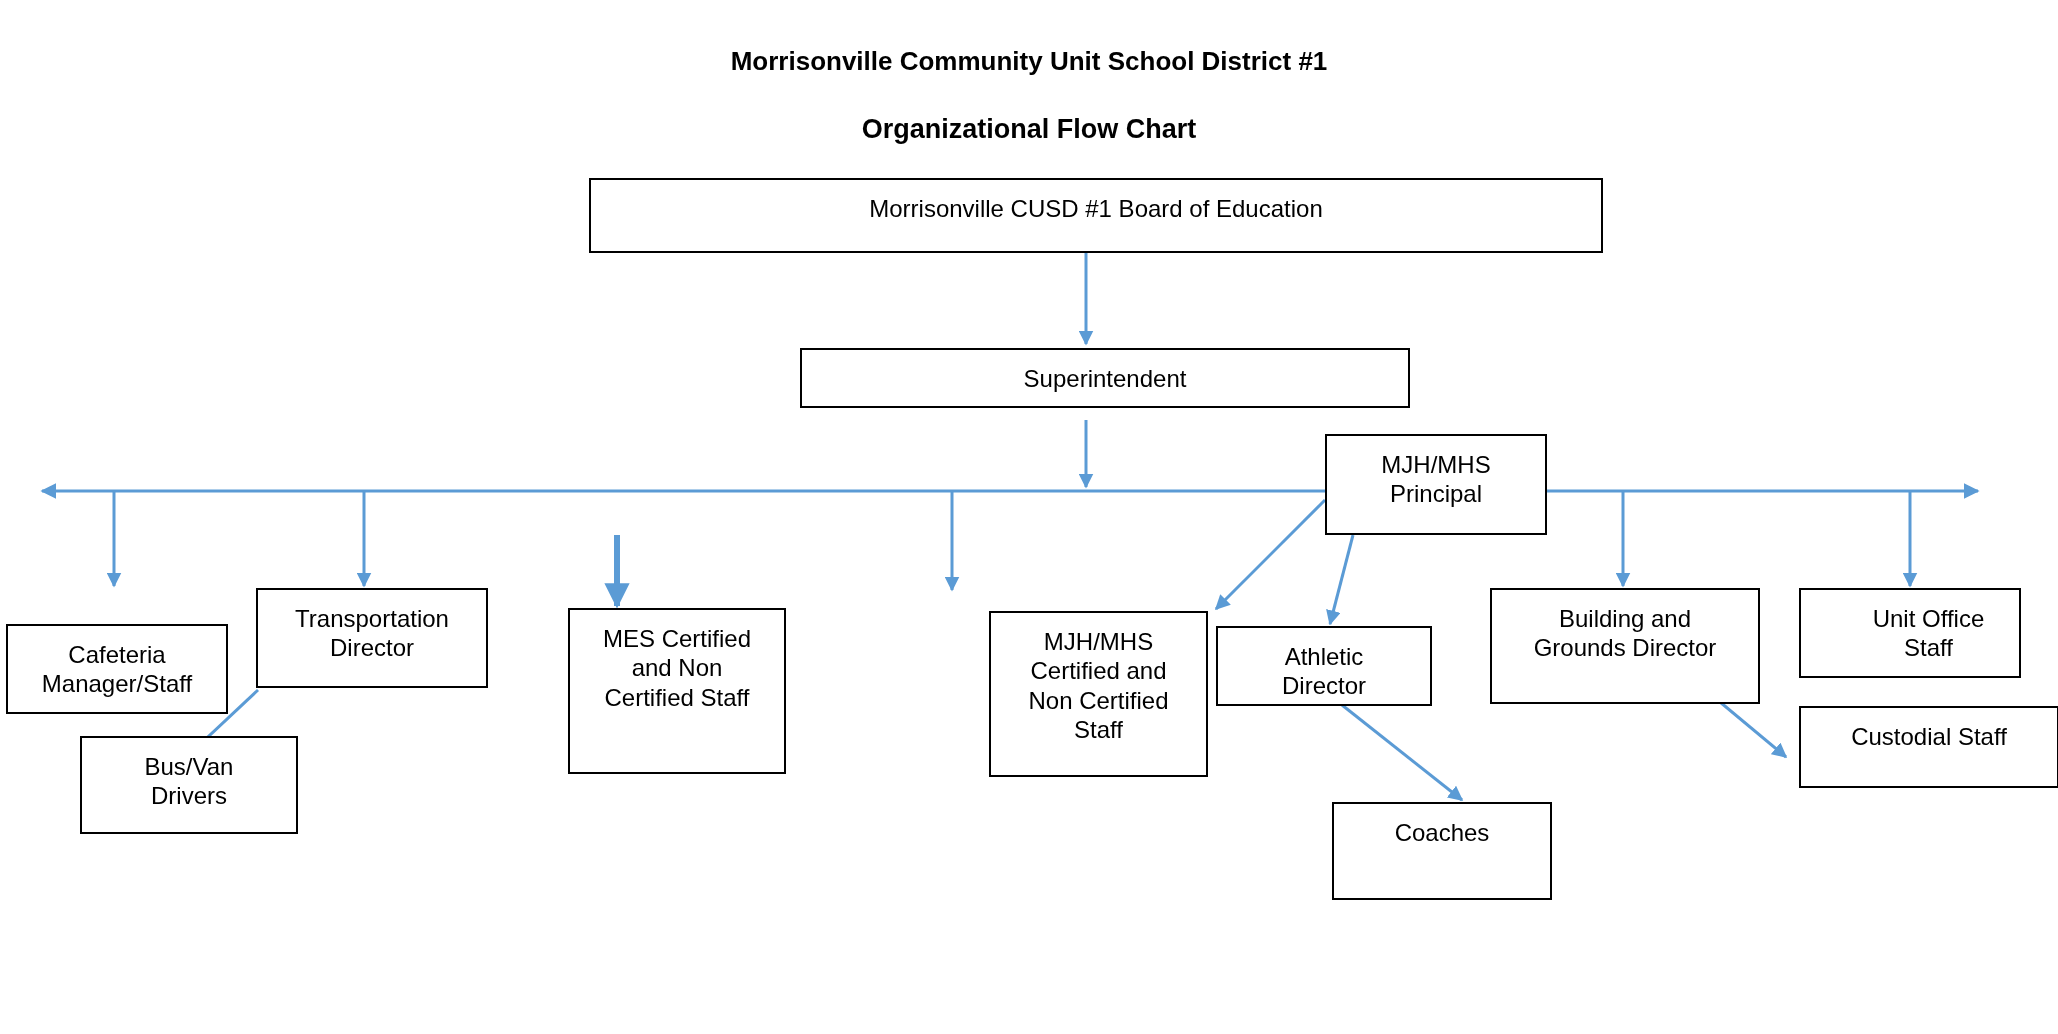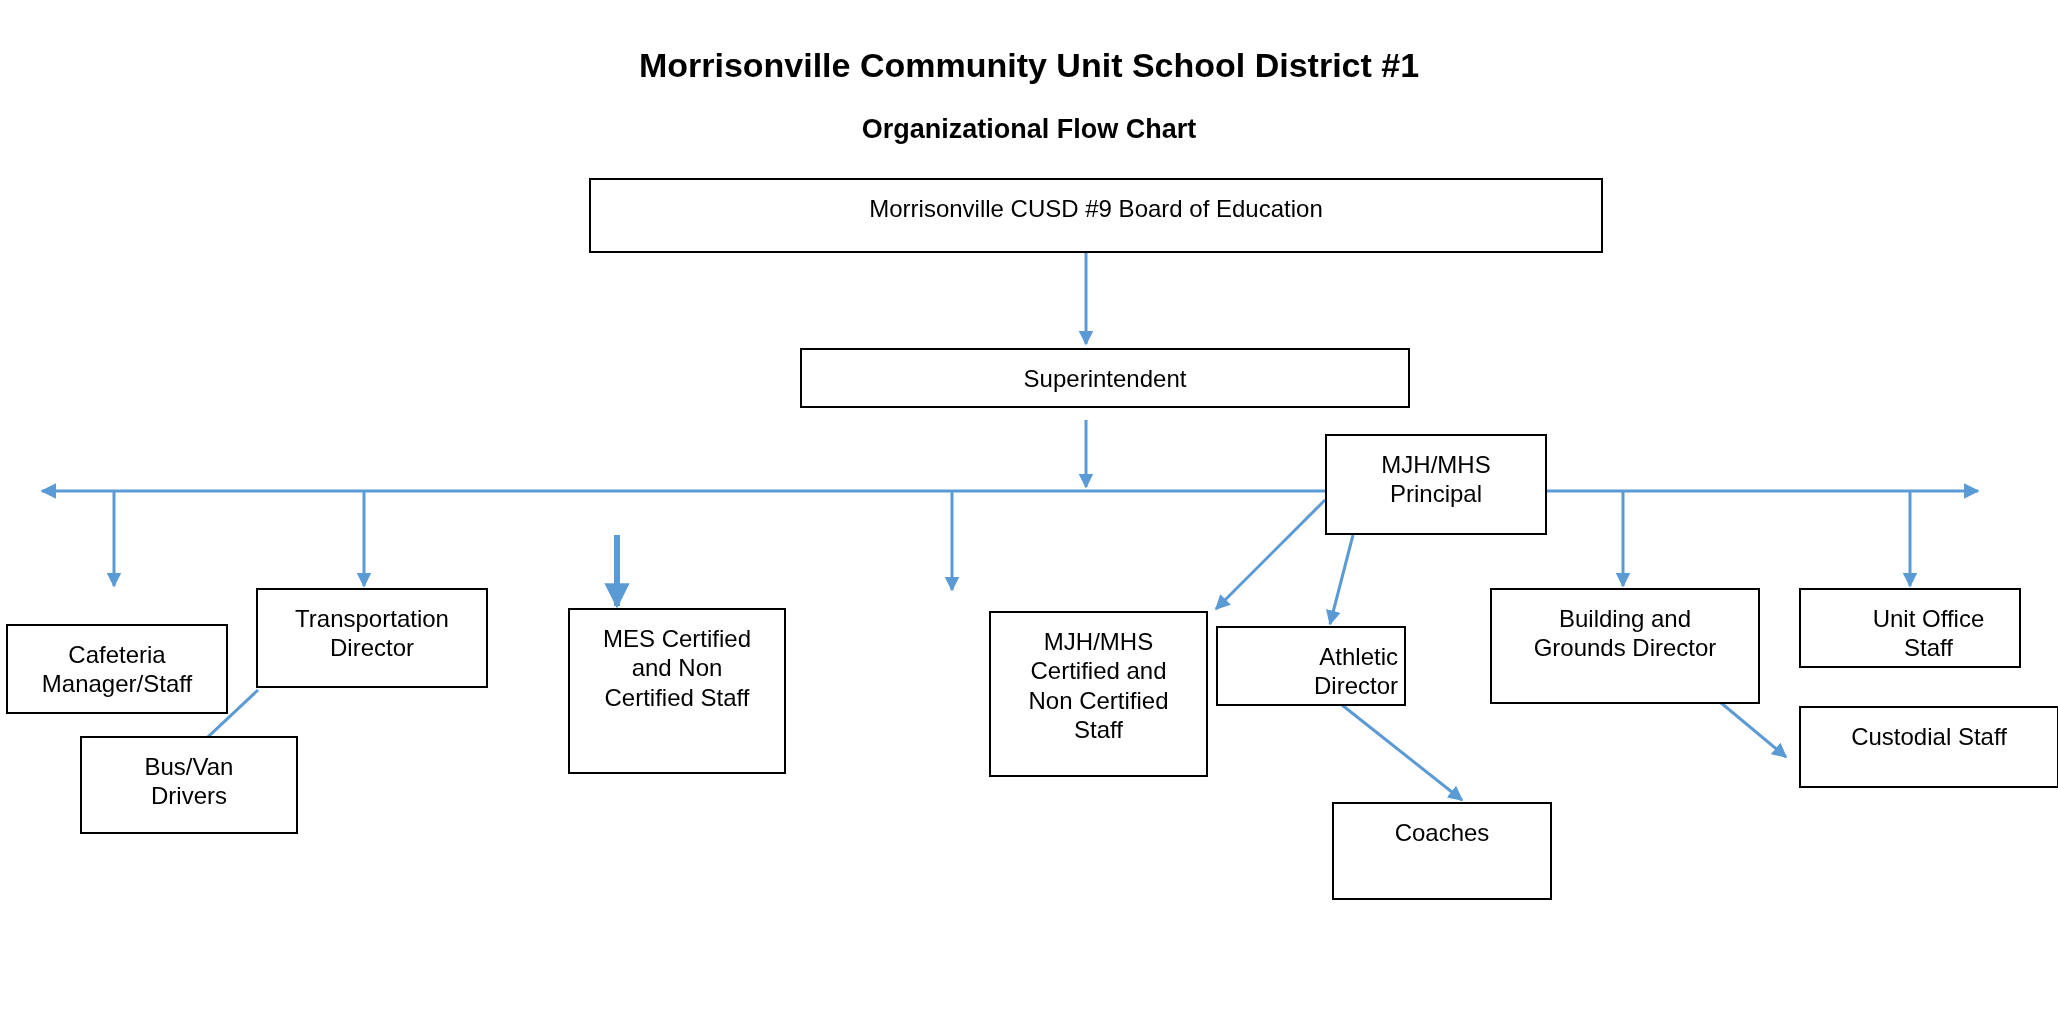--- a/index.html
+++ b/index.html
@@ -21,21 +21,21 @@
     position: absolute;
     text-align: center;
     font-weight: bold;
     color: #000000;
     white-space: nowrap;
   }
   #title-main {
     left: 0;
     right: 0;
     top: 46px;
-    font-size: 34px;
+    font-size: 26px;
   }
   #title-sub {
     left: 0;
     right: 0;
     top: 114px;
     font-size: 27px;
   }
   .node {
     position: absolute;
     box-sizing: border-box;
@@ -111,21 +111,21 @@
 
       <line x1="258" y1="690" x2="178" y2="765" marker-end="url(#arrow)"></line>
 
       <line x1="1342" y1="705" x2="1462" y2="800" marker-end="url(#arrow)"></line>
 
       <line x1="1702" y1="687" x2="1786" y2="757" marker-end="url(#arrow)"></line>
     </g>
   </svg>
 
   <div class="node valign-top" id="n-board" style="left:589px; top:178px; width:1014px; height:75px;">
-    <span>Morrisonville CUSD #9 Board of Education</span>
+    <span>Morrisonville CUSD #1 Board of Education</span>
   </div>
 
   <div class="node valign-top" id="n-superintendent" style="left:800px; top:348px; width:610px; height:60px;">
     <span>Superintendent</span>
   </div>
 
 
   <div class="node valign-top" id="n-mjh-principal" style="left:1325px; top:434px; width:222px; height:101px;">
     <span>MJH/MHS
 Principal</span>
@@ -152,35 +152,35 @@
 Certified Staff</span>
   </div>
 
   <div class="node valign-top" id="n-mjh-staff" style="left:989px; top:611px; width:219px; height:166px;">
     <span>MJH/MHS
 Certified and
 Non Certified
 Staff</span>
   </div>
 
-  <div class="node valign-top" id="n-athletic" style="left:1216px; top:626px; width:190px; height:80px;text-align:right;">
+  <div class="node valign-top" id="n-athletic" style="left:1216px; top:626px; width:216px; height:80px;">
     <span>Athletic
 Director</span>
   </div>
 
   <div class="node valign-top" id="n-coaches" style="left:1332px; top:802px; width:220px; height:98px;">
     <span>Coaches</span>
   </div>
 
   <div class="node valign-top" id="n-buildings" style="left:1490px; top:588px; width:270px; height:116px;">
     <span>Building and
 Grounds Director</span>
   </div>
 
-  <div class="node valign-top" id="n-unit-office" style="left:1799px; top:588px; width:222px; height:80px;padding-left:37px;">
+  <div class="node valign-top" id="n-unit-office" style="left:1799px; top:588px; width:222px; height:90px;padding-left:37px;">
     <span>Unit Office
 Staff</span>
   </div>
 
   <div class="node valign-top" id="n-custodial" style="left:1799px; top:706px; width:260px; height:82px;">
     <span>Custodial Staff</span>
   </div>
 
 </div>
 

